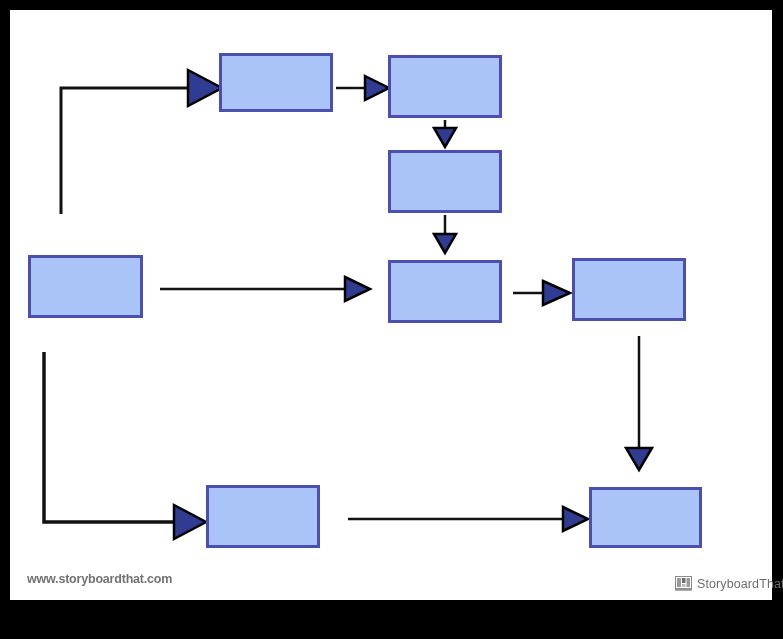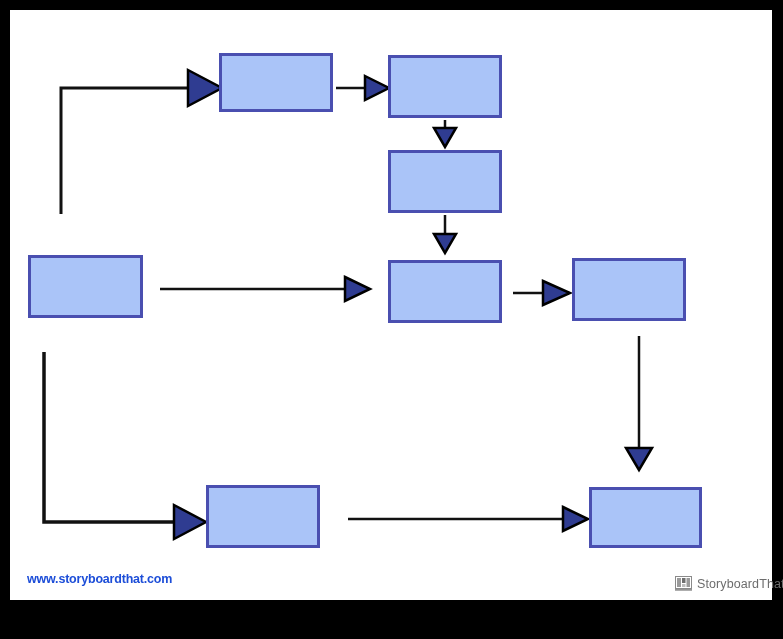--- a/index.html
+++ b/index.html
@@ -53,21 +53,21 @@
     overflow: hidden;
     box-sizing: border-box;
     padding: 2px;
   }
   #footer-url {
     position: absolute;
     left: 17px;
     top: 562px;
     font-size: 12.5px;
     font-weight: bold;
-    color: #1d4ed8;
+    color: #737373;
     letter-spacing: -0.2px;
     white-space: nowrap;
   }
   #brand {
     position: absolute;
     left: 665px;
     top: 566px;
     display: flex;
     align-items: center;
     gap: 5px;

